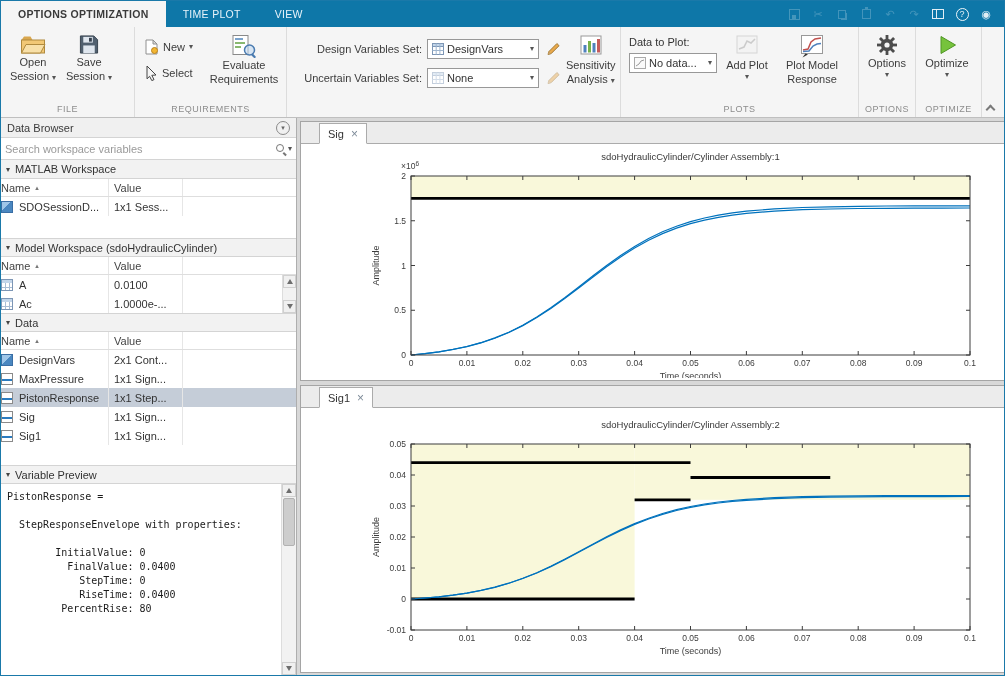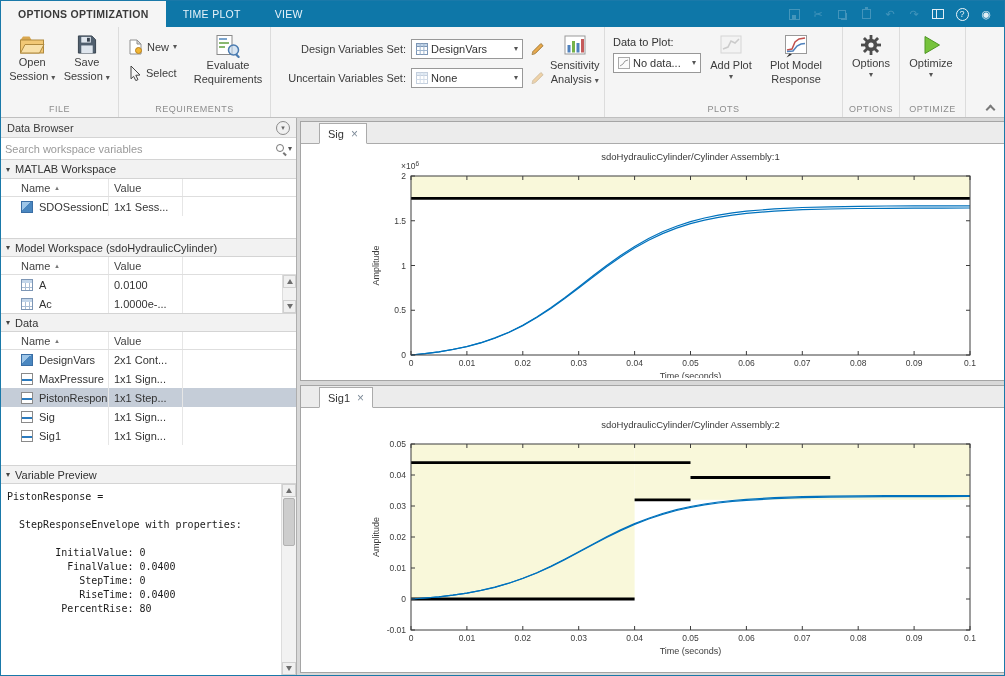--- a/index.html
+++ b/index.html
@@ -22,21 +22,21 @@
   .q-paste::before{content:"";position:absolute;left:2px;top:-3px;width:3px;height:2px;background:rgba(255,255,255,.48)}
   .q-window{width:12px;height:10px;border:1px solid rgba(255,255,255,.88);position:relative}
   .q-window::before{content:"";position:absolute;left:3px;top:0;bottom:0;width:1px;background:rgba(255,255,255,.88)}
   .q-help{width:13px;height:13px;border:1.2px solid rgba(255,255,255,.92);border-radius:50%;font-size:9px;display:flex;align-items:center;justify-content:center}
 
   
   .ribbon{height:91px;background:#f5f5f5;border-bottom:1px solid #bfbfbf;display:flex;flex:none;position:relative}
   .rib-sec{display:flex;flex-direction:column;border-right:1px solid #dcdcdc}
   .rib-body{flex:1;display:flex;align-items:flex-start;padding:3px 4px 0}
   .rib-label{height:17px;display:flex;align-items:center;justify-content:center;font-size:9px;color:#8d8d8d;letter-spacing:.5px}
-  .sec-file{width:118px}.sec-req{width:152px}.sec-vars{width:334px}.sec-plots{width:238px}
+  .sec-file{width:134px}.sec-req{width:152px}.sec-vars{width:334px}.sec-plots{width:238px}
   .sec-opts{width:57px}.sec-optm{width:66px}.sec-fill{flex:1;border-right:none}
   .bigbtn{display:flex;flex-direction:column;align-items:center;width:56px;padding:3px 1px 0;gap:1px;border:1px solid rgba(0,0,0,0);border-radius:2px}
   .bigbtn .lbl{font-size:11px;line-height:12.5px;color:#3c3c3c;text-align:center;white-space:nowrap}
   .dd{font-size:8px;color:#555;line-height:8px}
   .smallcol{display:flex;flex-direction:column;gap:8px;margin:8px 10px 0 2px}
   .smallbtn{display:flex;align-items:center;gap:4px;padding:1px 3px;font-size:11px;color:#3c3c3c}
   .vars-grid{display:grid;grid-template-columns:129px 112px 18px;gap:9px 5px;align-items:center;margin:9px 0 0 2px}
   .vlabel{text-align:right;color:#3c3c3c;white-space:nowrap}
   .combo{display:flex;align-items:center;gap:3px;background:#fff;border:1px solid #989898;height:20px;padding:0 4px;white-space:nowrap;overflow:hidden}
   .combo .cval{flex:1;overflow:hidden;text-overflow:ellipsis}
@@ -58,21 +58,21 @@
   .db-search input{flex:1;border:none;outline:none;font-family:"Liberation Sans",sans-serif;font-size:11px;color:#333}
   .db-search input::placeholder{color:#9a9a9a}
   .mag{position:relative;width:14px;height:14px;flex:none}
   .mag::before{content:"";position:absolute;left:2px;top:2px;width:6px;height:6px;border:1.5px solid #777;border-radius:50%}
   .mag::after{content:"";position:absolute;left:10px;top:10px;width:4px;height:1.5px;background:#777;transform:rotate(45deg);transform-origin:0 0}
   .sec-head{height:19px;background:#f2f2f2;border-top:1px solid #d4d4d4;border-bottom:1px solid #d4d4d4;display:flex;align-items:center;gap:5px;padding:0 5px;color:#333}
   .sec-head .tri{font-size:8px;color:#444}
   .tbl-head{height:18px;display:flex;align-items:center;border-bottom:1px solid #dedede;color:#444;background:#fff}
   .tbl-row{height:19px;display:flex;align-items:center;background:#fff}
   .tbl-row.sel{background:#c5cdd8}
-  .col-name{width:108px;display:flex;align-items:center;height:100%;padding-left:20px;border-right:1px solid #e6e6e6;overflow:hidden;white-space:nowrap;gap:2px}
+  .col-name{width:108px;display:flex;align-items:center;height:100%;padding-left:0;border-right:1px solid #e6e6e6;overflow:hidden;white-space:nowrap;gap:2px}
   .col-value{width:74px;height:100%;display:flex;align-items:center;padding-left:5px;border-right:1px solid #e6e6e6;overflow:hidden;white-space:nowrap}
   .col-fill{flex:1}
   .sorticon{font-size:7px;color:#777;margin-left:3px}
   .vicon{display:inline-block;width:12px;height:12px;margin-right:4px;flex:none}
   .vicon.grid{border:1px solid #7d96b5;background:
     linear-gradient(#c3d6ea 0 3px,rgba(0,0,0,0) 3px),
     linear-gradient(90deg,rgba(0,0,0,0) 0 3.5px,#a9bdd4 3.5px 4.3px,rgba(0,0,0,0) 4.3px 7.4px,#a9bdd4 7.4px 8.2px,rgba(0,0,0,0) 8.2px),
     linear-gradient(rgba(0,0,0,0) 0 7px,#a9bdd4 7px 7.8px,rgba(0,0,0,0) 7.8px),#fff}
   .vicon.obj{border:1px solid #3a6ea5;background:linear-gradient(135deg,#9ec6e8 0 45%,#4a87c0 45%)}
   .vicon.sig{border:1px solid #8a8a8a;background:linear-gradient(rgba(0,0,0,0) 0 5px,#2b7bbf 5px 7px,rgba(0,0,0,0) 7px),#fff}

